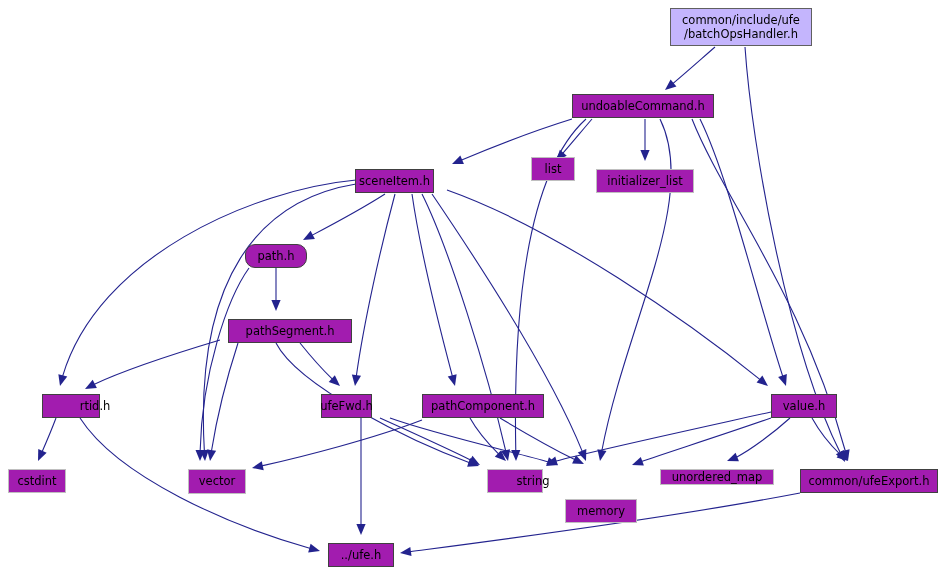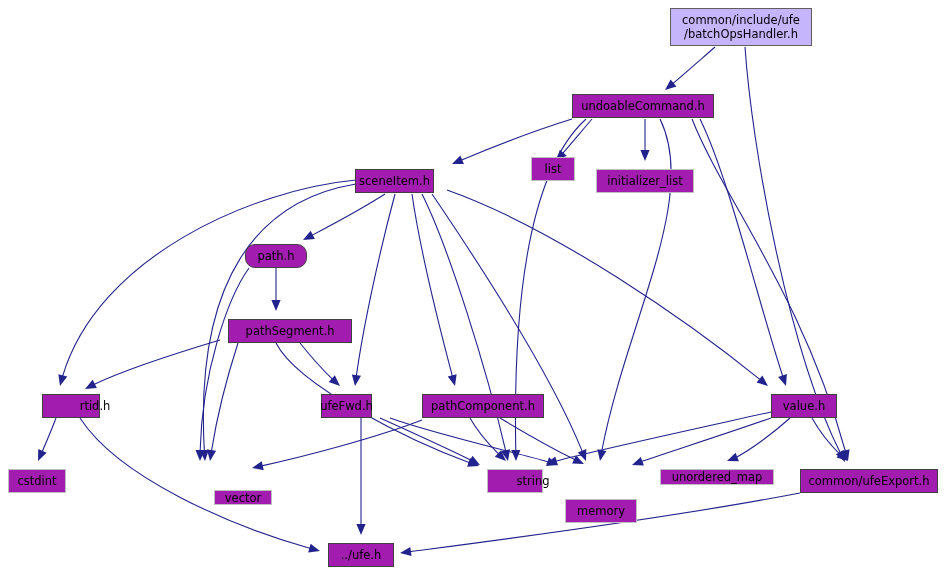--- a/index.html
+++ b/index.html
@@ -213,20 +213,20 @@
       <div class="node-box strong" style="left: 355px; top: 169px; width: 79px; height: 24px;">sceneItem.h</div>
       <div class="node-box" style="left: 531px; top: 157px; width: 44px; height: 24px;">list</div>
       <div class="node-box" style="left: 596px; top: 169px; width: 98px; height: 24px;">initializer_list</div>
       <div class="node-box strong" style="left: 245px; top: 244px; width: 62px; height: 24px; border-radius: 10px;">path.h</div>
       <div class="node-box strong" style="left: 220px; top: 319px; width: 124px; height: 24px; margin-left: 8px;">pathSegment.h</div>
       <div class="node-box strong" style="left: 42px; top: 394px; width: 58px; height: 24px; padding-left: 48px;">rtid.h</div>
       <div class="node-box strong" style="left: 321px; top: 394px; width: 51px; height: 24px;">ufeFwd.h</div>
       <div class="node-box strong" style="left: 422px; top: 394px; width: 122px; height: 24px;">pathComponent.h</div>
       <div class="node-box strong" style="left: 771px; top: 394px; width: 66px; height: 24px;">value.h</div>
       <div class="node-box" style="left: 8px; top: 469px; width: 58px; height: 24px;">cstdint</div>
-      <div class="node-box" style="left: 188px; top: 490px; width: 58px; height: 15px; margin-left: 26px;">vector</div>
+      <div class="node-box" style="left: 188px; top: 469px; width: 58px; height: 25px;">vector</div>
       <div class="node-box" style="left: 487px; top: 469px; width: 56px; height: 24px; padding-left: 36px;">string</div>
       <div class="node-box" style="left: 565px; top: 469px; width: 72px; height: 24px; margin-top: 30px;">memory</div>
       <div class="node-box" style="left: 660px; top: 469px; width: 114px; height: 16px; text-align: center;">unordered_map</div>
       <div class="node-box strong" style="left: 800px; top: 469px; width: 138px; height: 24px;">common/ufeExport.h</div>
       <div class="node-box strong" style="left: 328px; top: 543px; width: 66px; height: 24px;">../ufe.h</div>
     </div>
 </div>
 
 </body></html>

